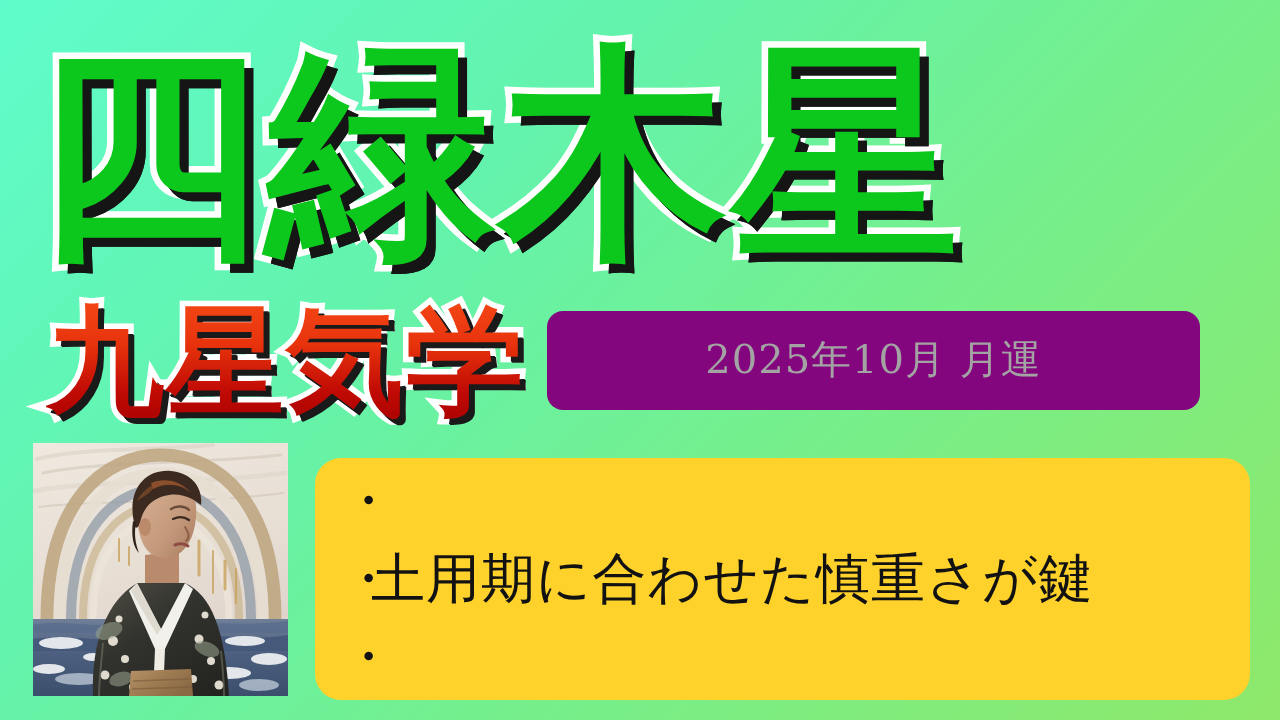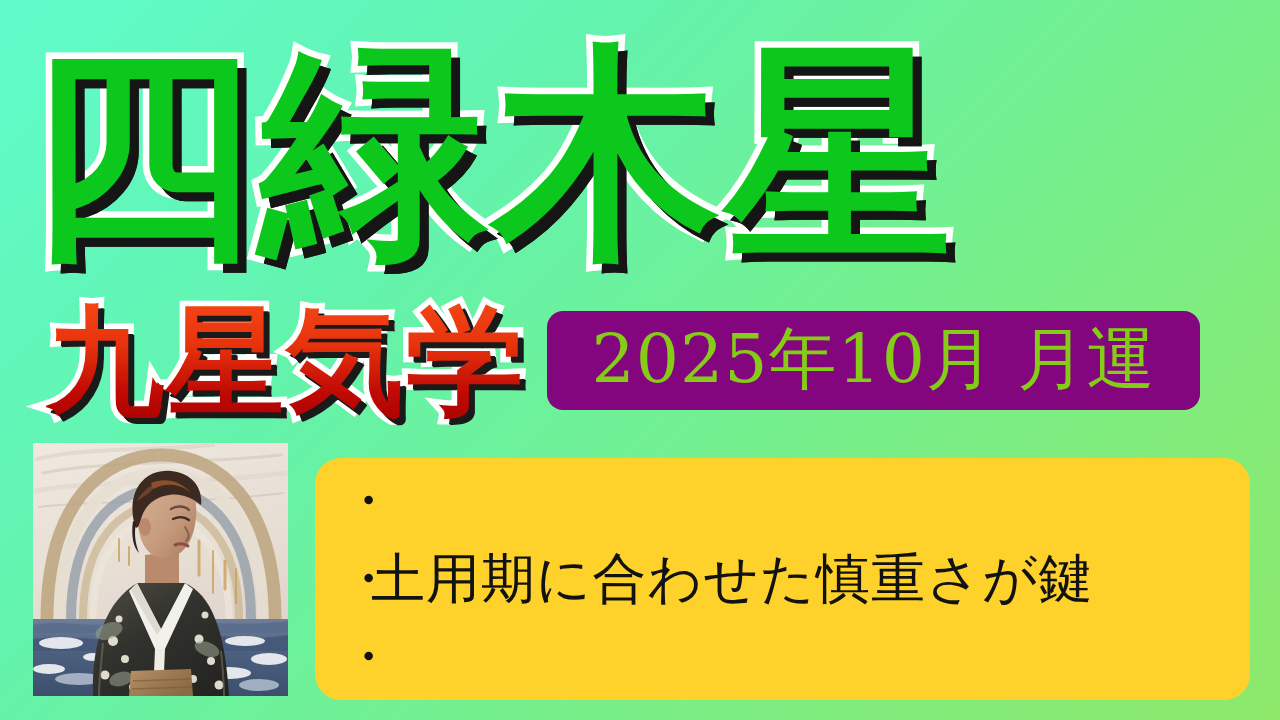--- a/index.html
+++ b/index.html
@@ -38,21 +38,21 @@
     font-weight: 700;
     font-size: 228px;
     line-height: 1;
     letter-spacing: 4px;
     color: #0cc81d;
     -webkit-text-stroke: 13px #ffffff;
     paint-order: stroke fill;
     text-shadow:
        9px 9px 0 #151515,
        9px 9px 0 #151515;
-    margin: 0;
+    margin: 7px;
   }
 
   
   .subtitle-row {
     position: absolute;
     left: 0;
     top: 296px;
     width: 1280px;
     height: 128px;
   }
@@ -98,23 +98,23 @@
     height: 99px;
     background: #84067f;
     border-radius: 16px;
     display: flex;
     align-items: center;
     justify-content: center;
   }
   .period-badge-label {
     font-family: "DejaVu Serif", "Liberation Serif", serif;
     font-weight: 400;
-    font-size: 68px;
+    font-size: 40px;
     line-height: 1;
-    color: #84cc16;
+    color: #a3a3a3;
     letter-spacing: 1px;
     white-space: nowrap;
     padding-bottom: 4px;
   }
 
   
   .portrait-frame {
     position: absolute;
     left: 33px;
     top: 443px;

